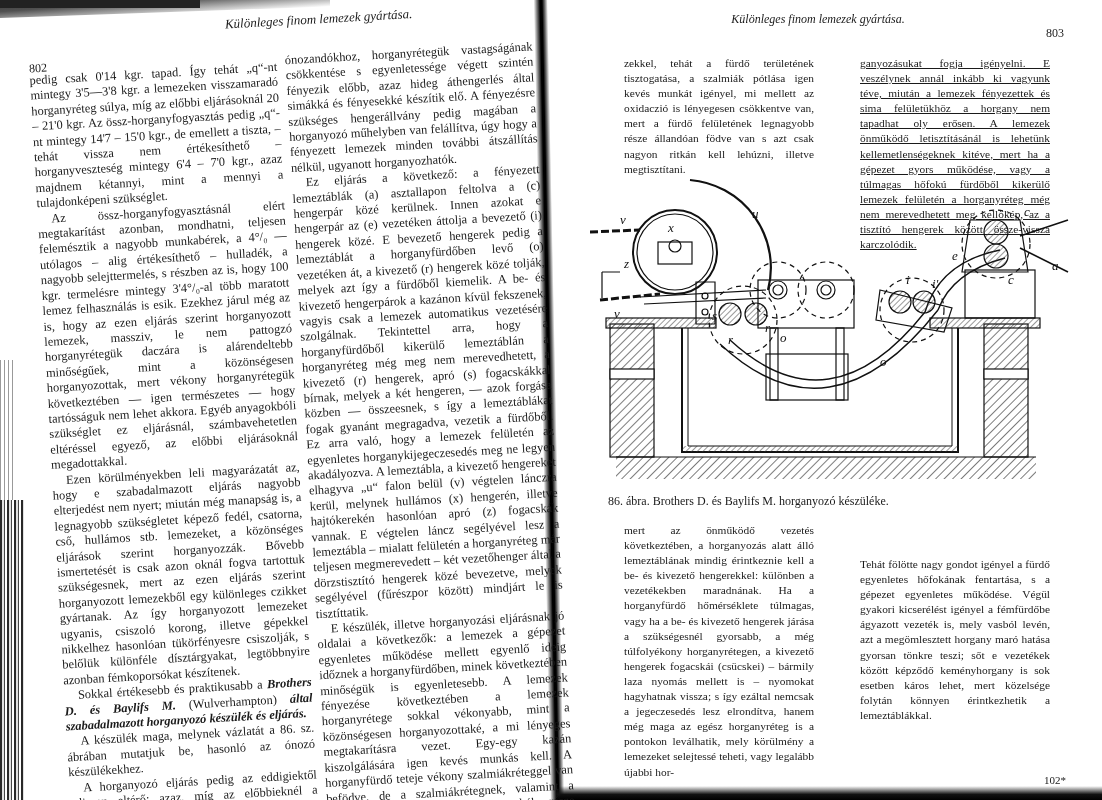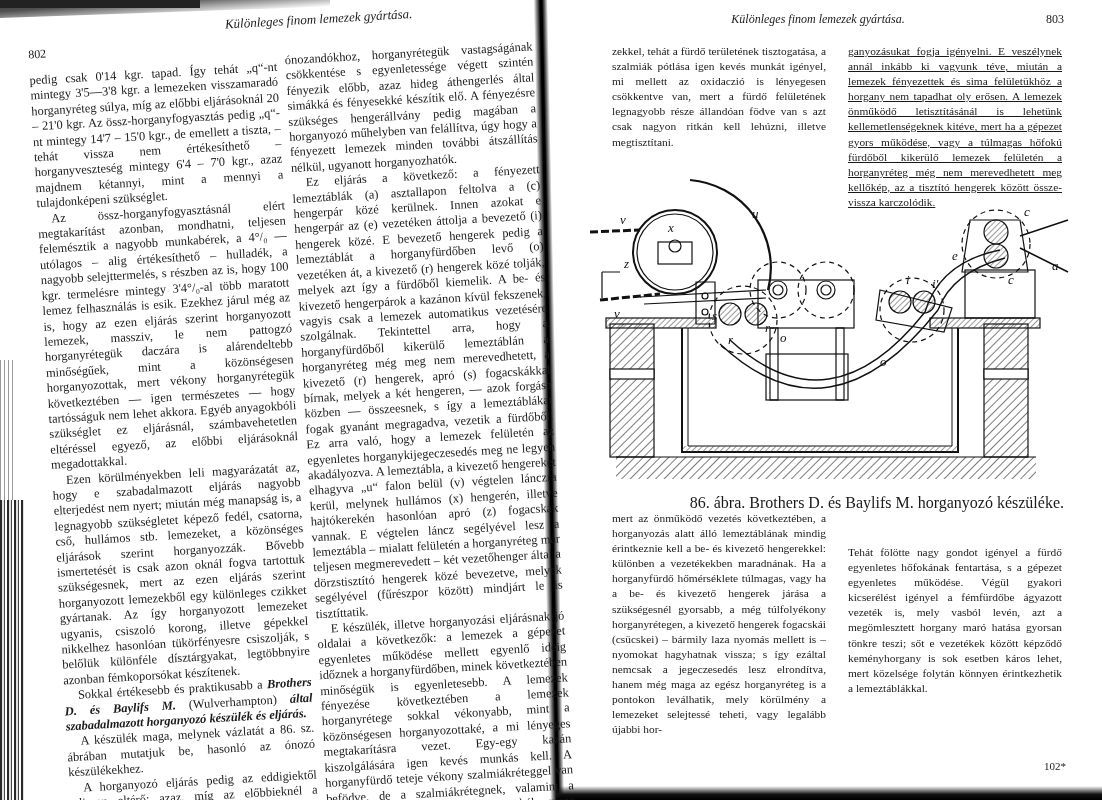--- a/index.html
+++ b/index.html
@@ -18,33 +18,33 @@
     transform:skewX(1.2deg); }
   .bottom-shadow { position:absolute; left:556px; top:786px; width:546px; height:14px;
     background:linear-gradient(180deg,rgba(255,255,255,0),#111 60%,#000); }
 
   
   .page-left { position:absolute; left:18px; top:16px; width:520px; height:780px;
     transform:rotate(-3.2deg); transform-origin:0 0; }
   .page-right { position:absolute; left:608px; top:12px; width:456px; height:780px; }
 
   .runhead { font-style:italic; font-size:13px; text-align:center; position:absolute; top:0; }
-  .pagenum { font-size:12px; position:absolute; }
+  .pagenum { font-size:12px; position:absolute;margin-top:14px; }
   .col { position:absolute; font-size:12.4px; line-height:15.4px; text-align:justify; }
   .col p { margin:0; text-indent:0; }
   .col p.ind { text-indent:14px; }
   .it { font-style:italic; font-weight:bold; }
 
   .right-col { position:absolute; font-size:11.4px; line-height:15.1px; text-align:justify;
     font-family:"Liberation Serif", serif; }
-  .right-col p { margin:4px; }
+  .right-col p { margin:16px; }
   .right-col p.ind { text-indent:12px; }
 
   .figure { position:absolute; left:-28px; top:160px; width:492px; height:320px; }
-  .caption { position:absolute; left:0; top:482px; width:456px; text-align:right; font-size:16px; }
+  .caption { position:absolute; left:0; top:482px; width:456px; text-align:left; font-size:12px; }
 </style>
 </head>
 <body>
 
 <div class="top-shadow"></div>
 <div class="top-shadow2"></div>
 <div class="left-edge-fade"></div>
 <div class="left-edge"></div>
 <div class="spine"></div>
 <div class="bottom-shadow"></div>

